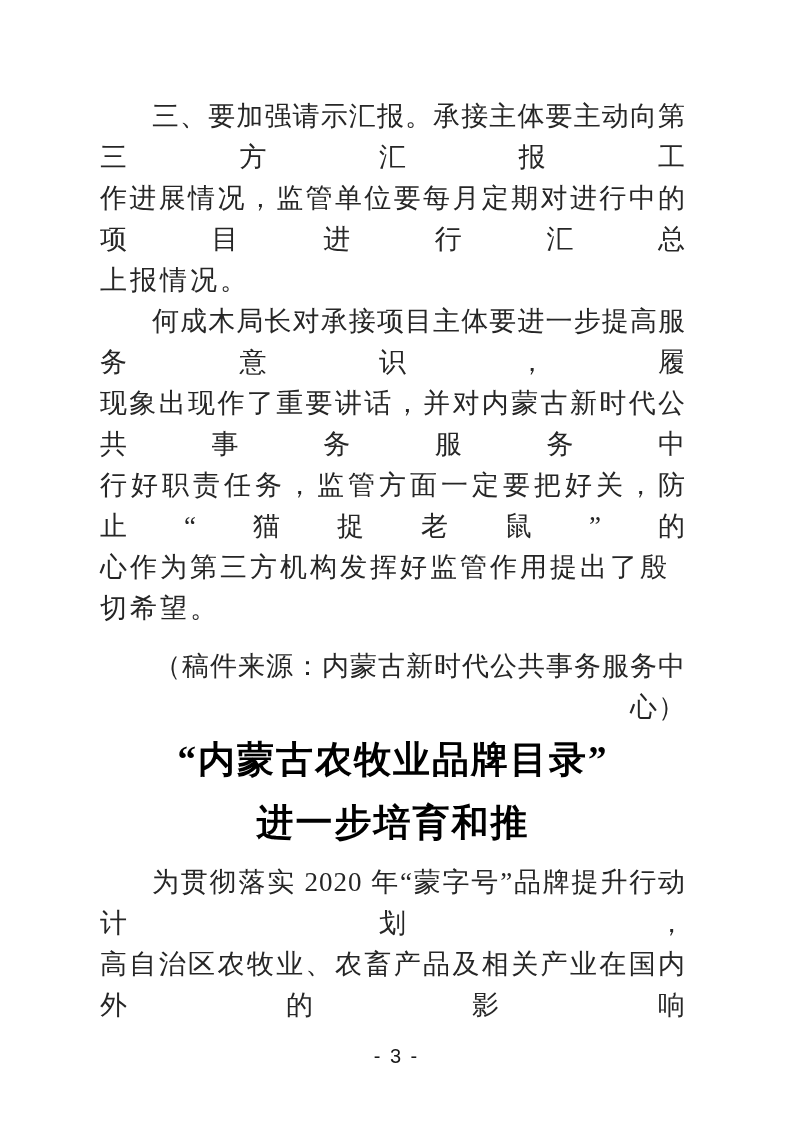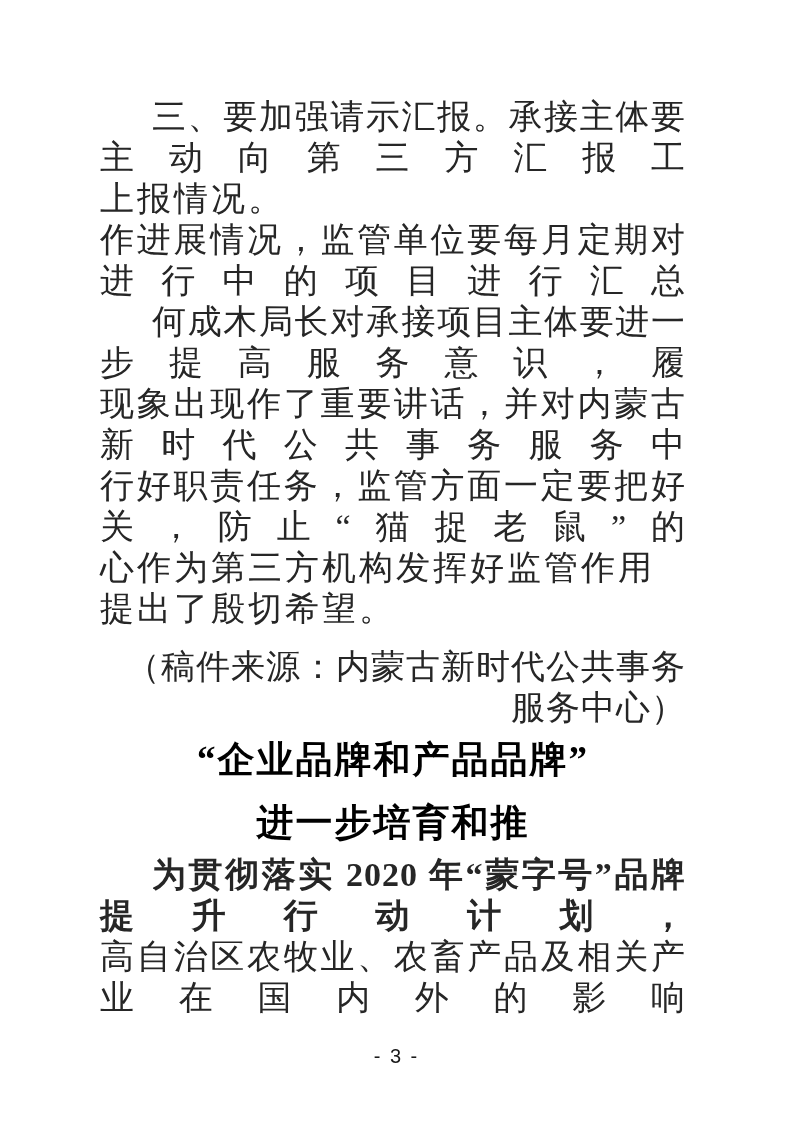--- a/index.html
+++ b/index.html
@@ -11,21 +11,21 @@
     overflow: hidden;
     font-family: "Liberation Serif", "DejaVu Serif", serif;
   }
   .content {
     position: absolute;
     top: 96px;
     left: 100px;
     width: 586px;
   }
   .line {
-    font-size: 34px;
+    font-size: 27px;
     line-height: 41px;
     color: #262626;
     letter-spacing: 1px;
     text-align: justify;
     text-align-last: justify;
     white-space: normal;
   }
   .indent { text-indent: 52px; }
   .para-end {
     text-align: left;
@@ -40,52 +40,52 @@
   }
   .title-line {
     font-size: 37px;
     line-height: 63px;
     font-weight: bold;
     color: #000000;
     letter-spacing: 2px;
     text-align: center;
     text-align-last: center;
   }
-  .para3-start { margin-top: 0; font-weight: bold; }
+  .para3-start { margin-top: 8px; }
   .footer {
     position: absolute;
     top: 1044px;
     left: 0;
     width: 100%;
     text-align: center;
     font-size: 20px;
     line-height: 24px;
     color: #1a1a1a;
     letter-spacing: 2px;
     font-family: "Liberation Sans", sans-serif;
   }
 </style>
 </head>
 <body>
 
 <div class="page">
   <div class="content">
 
     <div class="line indent">三、要加强请示汇报。承接主体要主动向第三方汇报工</div>
+    <div class="line">作进展情况，监管单位要每月定期对进行中的项目进行汇总</div>
     <div class="line para-end">上报情况。</div>
-    <div class="line">作进展情况，监管单位要每月定期对进行中的项目进行汇总</div>
 
     <div class="line indent">何成木局长对承接项目主体要进一步提高服务意识，履</div>
     <div class="line">现象出现作了重要讲话，并对内蒙古新时代公共事务服务中</div>
     <div class="line">行好职责任务，监管方面一定要把好关，防止“猫捉老鼠”的</div>
     <div class="line para-end">心作为第三方机构发挥好监管作用提出了殷切希望。</div>
 
     <div class="line source-line">（稿件来源：内蒙古新时代公共事务服务中心）</div>
 
-    <div class="title-line">“企业品牌和产品品牌”</div>
+    <div class="title-line">“内蒙古农牧业品牌目录”</div>
     <div class="title-line">进一步培育和推</div>
 
     <div class="line indent para3-start">为贯彻落实 2020 年“蒙字号”品牌提升行动计划，</div>
     <div class="line">高自治区农牧业、农畜产品及相关产业在国内外的影响</div>
 
   </div>
 
   <div class="footer">- 3 -</div>
 </div>
 

